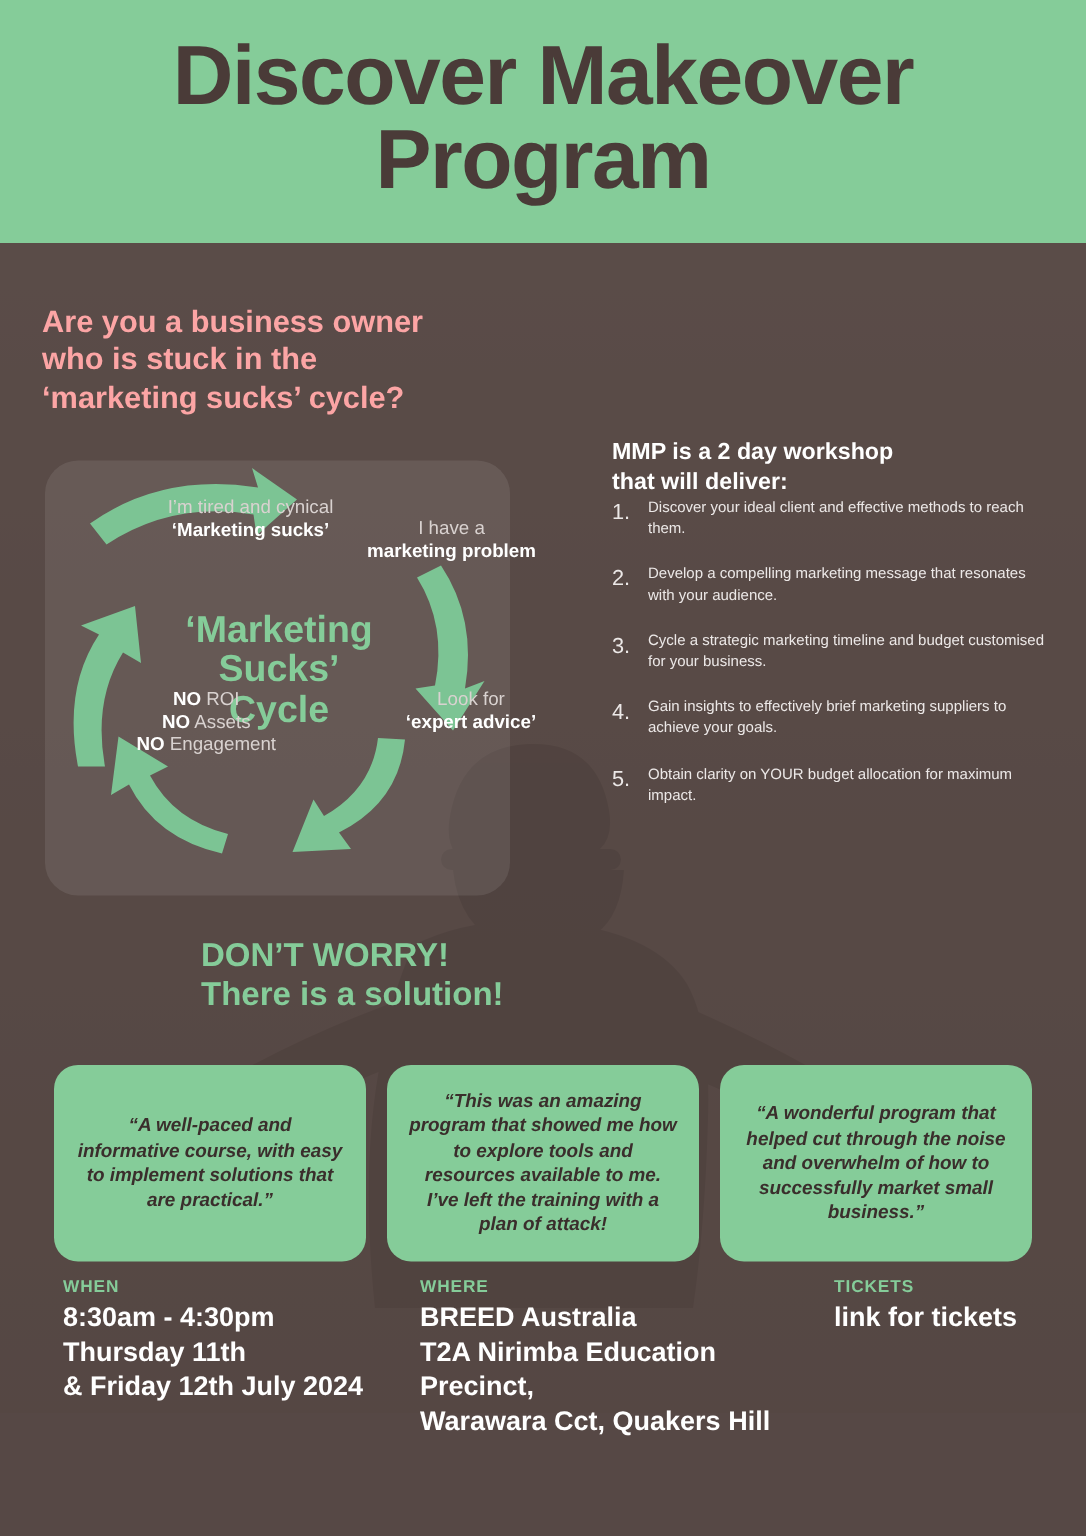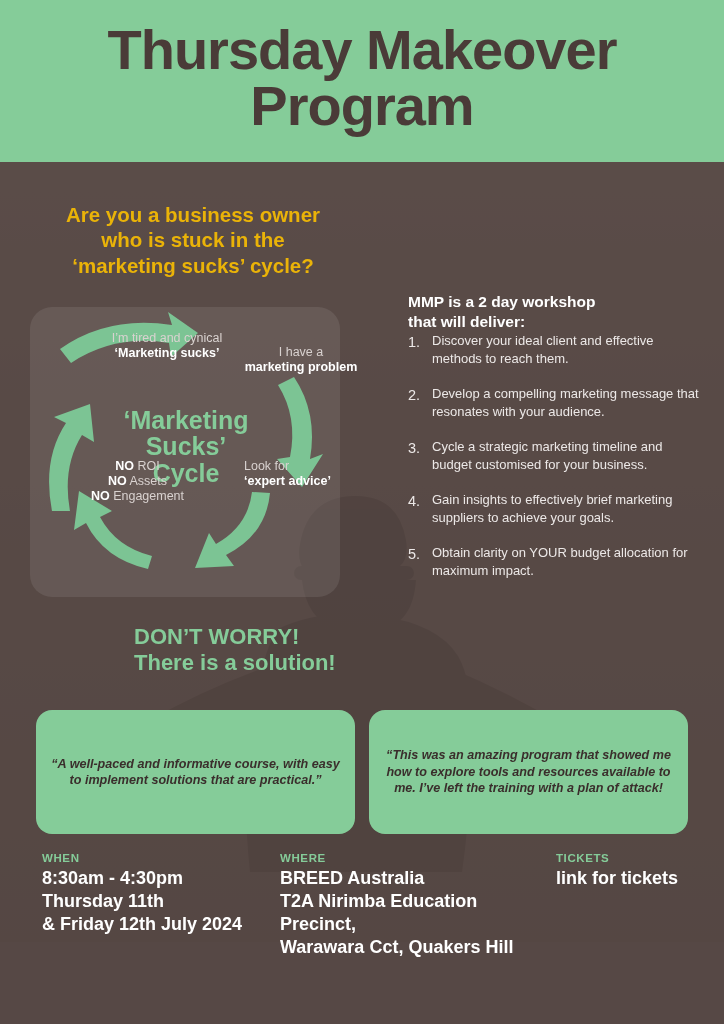--- a/index.html
+++ b/index.html
@@ -37,39 +37,39 @@
   .photo-tint {
     position:absolute; left:0; top:0; width:100%; height:100%;
     background:rgba(86,72,69,0.80);
   }
 
   
   .body-wrap { position:absolute; left:0; top:162px; width:724px; height:862px; }
 
   .lead {
     position:absolute; left:28px; top:40px; width:330px;
-    color:#eab308; font-size:20.5px; font-weight:bold; line-height:1.24;
-    text-align:center; white-space:pre-line;
+    color:#fca5a5; font-size:20.5px; font-weight:bold; line-height:1.24;
+    white-space:pre-line;
   }
 
   
   .cycle-card {
     position:absolute; left:30px; top:145px; width:310px; height:290px;
     background:rgba(255,255,255,0.085);
     border-radius:22px;
   }
   .cycle-svg { position:absolute; left:0; top:0; }
 
   .cycle-label { position:absolute; color:#ffffff; font-size:12.5px; line-height:1.18;margin-left:36px; }
   .cycle-label b { font-weight:bold; }
   .cl-dim { color:#d9d2d0; }
 
   .lab-tired   { left:40px;  top:24px;  width:122px; text-align:center; }
   .lab-problem { left:160px; top:38px;  width:150px; text-align:center; }
-  .lab-expert  { left:178px; top:152px; width:140px; text-align:left; }
+  .lab-expert  { left:178px; top:152px; width:140px; text-align:center; }
   .lab-spend   { left:100px; top:240px; width:130px; text-align:center; }
   .lab-no      { left:4px;   top:152px; width:135px; text-align:center; }
 
   .cycle-center {
     position:absolute; left:58px; top:100px; width:196px;
     text-align:center; color:#85cc99;
     font-size:25px; font-weight:bold; line-height:1.05;
     white-space:pre-line;
   }
 
@@ -77,21 +77,21 @@
   .mmp-head {
     position:absolute; left:408px; top:130px; width:290px;
     color:#ffffff; font-size:15.5px; font-weight:bold; line-height:1.3;
     white-space:pre-line;
   }
   .mmp-list { position:absolute; left:408px; top:170px; width:292px; }
   .mmp-item { display:flex; margin-bottom:16px; }
   .mmp-num {
     width:24px; flex:none; color:#ece8e7; font-size:14.5px; line-height:1.42;
   }
-  .mmp-text { color:#ece8e7; font-size:13px; line-height:1.42; }
+  .mmp-text { color:#ece8e7; font-size:10px; line-height:1.42; }
 
   
   .dont-worry {
     position:absolute; left:88px; top:462px; width:300px;
     color:#85cc99; font-size:22px; font-weight:bold; line-height:1.18;
     white-space:pre-line;
     margin-left:46px;
   }
 
   
@@ -121,21 +121,21 @@
   }
   .info-body {
     color:#ffffff; font-size:18px; font-weight:bold; line-height:1.28;
     white-space:pre-line;
   }
 </style>
 </head>
 <body>
 
 <div class="header">
-  <div class="header-title">Thursday Makeover
+  <div class="header-title">Discover Makeover
 Program</div>
 </div>
 
 <div class="photo-layer">
   <svg width="724" height="780" viewBox="0 0 724 780" aria-hidden="true">
     <defs>
       <linearGradient id="bgfade" x1="0" y1="0" x2="0" y2="1">
         <stop offset="0%" stop-color="#6a5a56"></stop>
         <stop offset="45%" stop-color="#5d4e4a"></stop>
         <stop offset="100%" stop-color="#51433f"></stop>
@@ -245,20 +245,23 @@
   <div class="dont-worry">DON’T WORRY!
 There is a solution!</div>
 
   <div class="testimonials">
     <div class="quote-card">
       <div class="quote-text">“A well-paced and informative course, with easy to implement solutions that are practical.”</div>
     </div>
     <div class="quote-card">
       <div class="quote-text">“This was an amazing program that showed me how to explore tools and resources available to me. I’ve left the training with a plan of attack!</div>
     </div>
+    <div class="quote-card">
+      <div class="quote-text">“A wonderful program that helped cut through the noise and overwhelm of how to successfully market small business.”</div>
+    </div>
   </div>
 
   <div class="info-row">
     <div class="info-block info-when">
       <div class="info-head">WHEN</div>
       <div class="info-body">8:30am - 4:30pm
 Thursday 11th
 &amp; Friday 12th July 2024</div>
     </div>
     <div class="info-block info-where">

